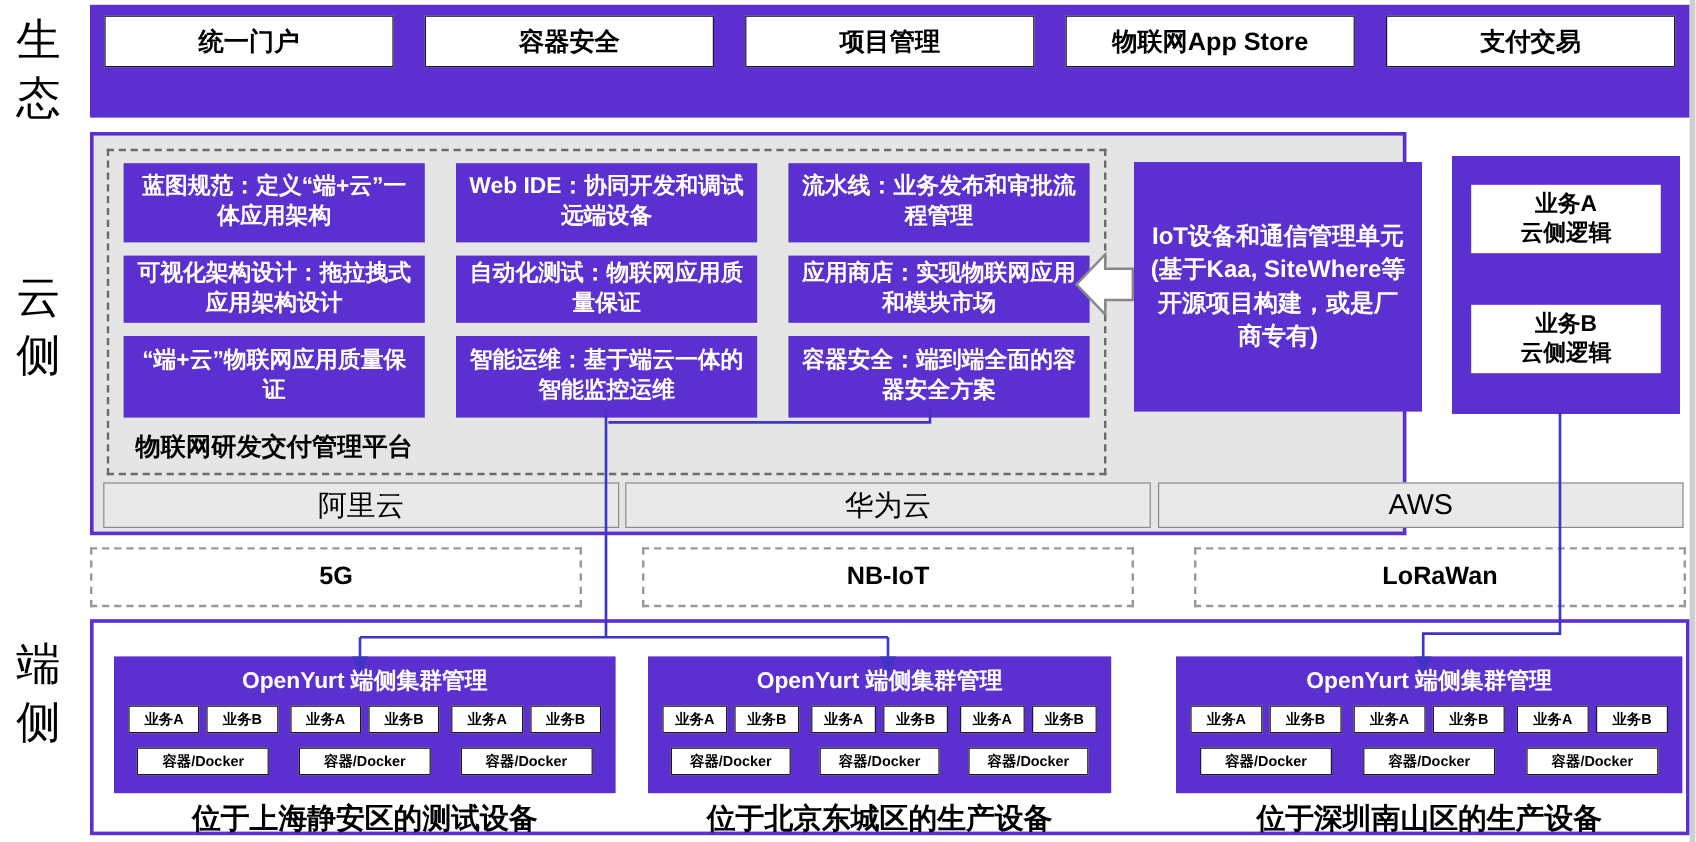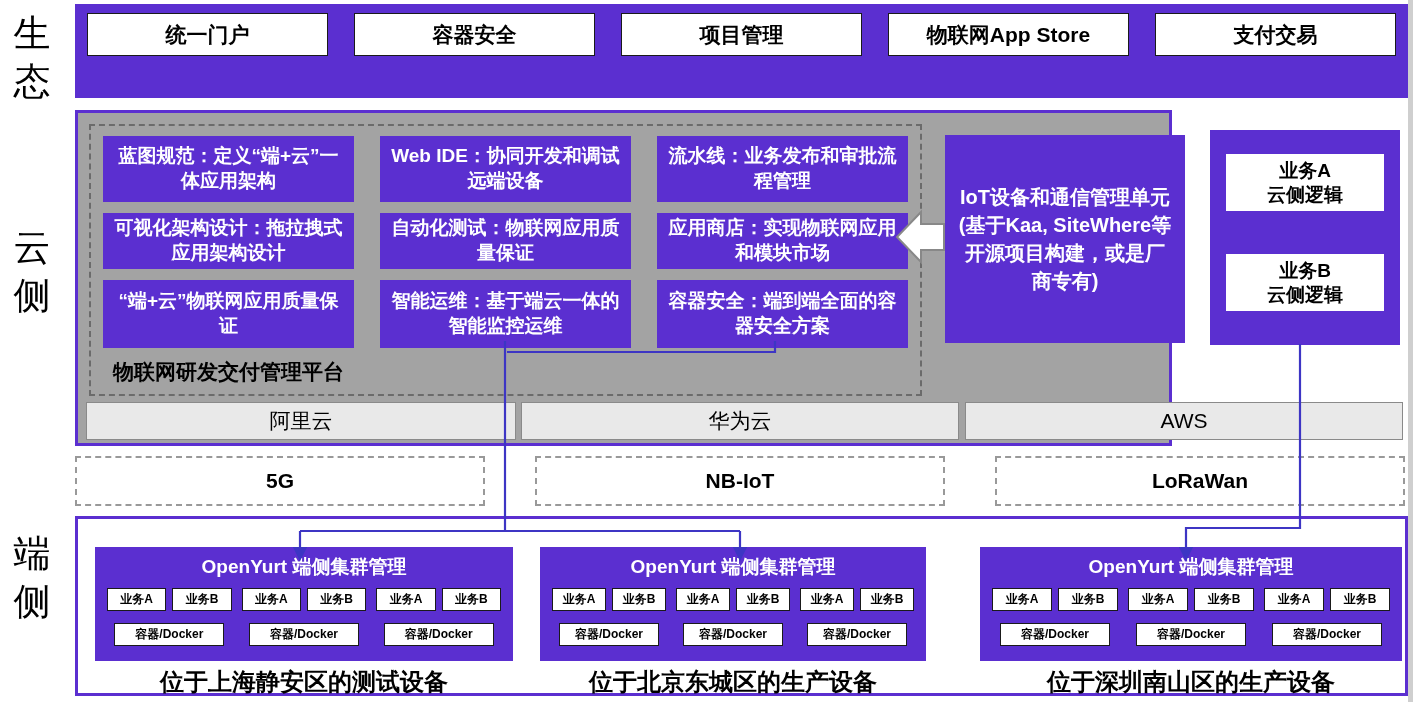--- a/index.html
+++ b/index.html
@@ -18,37 +18,37 @@
 
   
   .band{position:absolute;left:75px;top:4px;width:1333px;height:94px;background:var(--purple);padding:9px 12px 12px}
   .band-row{display:flex;gap:26px}
   .portal{flex:1;height:43px;background:#fff;border:1px solid #1a1a1a;display:flex;align-items:center;
           justify-content:center;font-weight:bold;font-size:21px}
   .band-caption{height:40px;display:flex;align-items:center;justify-content:center;color:#fff;
           font-weight:bold;font-size:22px}
 
   
-  .cloud-outer{position:absolute;left:75px;top:110px;width:1097px;height:336px;border:3px solid var(--purple);background:#a3a3a3}
+  .cloud-outer{position:absolute;left:75px;top:110px;width:1097px;height:336px;border:3px solid var(--purple);background:#e5e5e5}
   .dashed-box{position:absolute;left:11px;top:11px;width:833px;height:272px;border:2px dashed #6b6b6b}
   .feature-grid{position:absolute;left:0;top:0;right:0;padding:10px 12px;display:grid;
           grid-template-columns:repeat(3,1fr);grid-template-rows:66px 56px 68px;column-gap:26px;row-gap:11px}
   .cell{background:var(--purple);color:#fff;font-weight:bold;font-size:19px;line-height:1.3;
           display:flex;align-items:center;justify-content:center;text-align:center;padding:3px 8px}
   .platform-label{position:absolute;left:22px;top:232px;font-size:21px;font-weight:bold}
   .iot-box{position:absolute;left:867px;top:22px;width:240px;height:208px;background:var(--purple);color:#fff;
           font-weight:bold;font-size:20px;line-height:1.4;display:flex;align-items:center;justify-content:center;
           text-align:center;padding:10px 12px;white-space:pre-line}
   .svc-box{position:absolute;left:1132px;top:17px;width:190px;height:215px;background:var(--purple)}
   .svc-card{position:absolute;left:16px;width:158px;height:57px;background:#fff;display:flex;align-items:center;
           justify-content:center;text-align:center;font-weight:bold;font-size:19px;line-height:1.25;white-space:pre-line}
   .svc-a{top:24px}
   .svc-b{top:124px}
   .bar{position:absolute;top:289px;height:38px;background:var(--bar-gray);border:1px solid #8a8a8a;
-          display:flex;align-items:center;justify-content:center;font-size:21px}
+          display:flex;align-items:center;justify-content:center;font-size:24px}
   .bar1{left:8px;width:430px}
   .bar2{left:443px;width:438px}
   .bar3{left:887px;width:438px}
 
   
   .net{position:absolute;top:456px;height:50px;width:410px;border:2px dashed #999;background:#fff;
           display:flex;align-items:center;justify-content:center;font-weight:bold;font-size:21px}
   .net1{left:75px}.net2{left:535px}.net3{left:995px}
 
   

